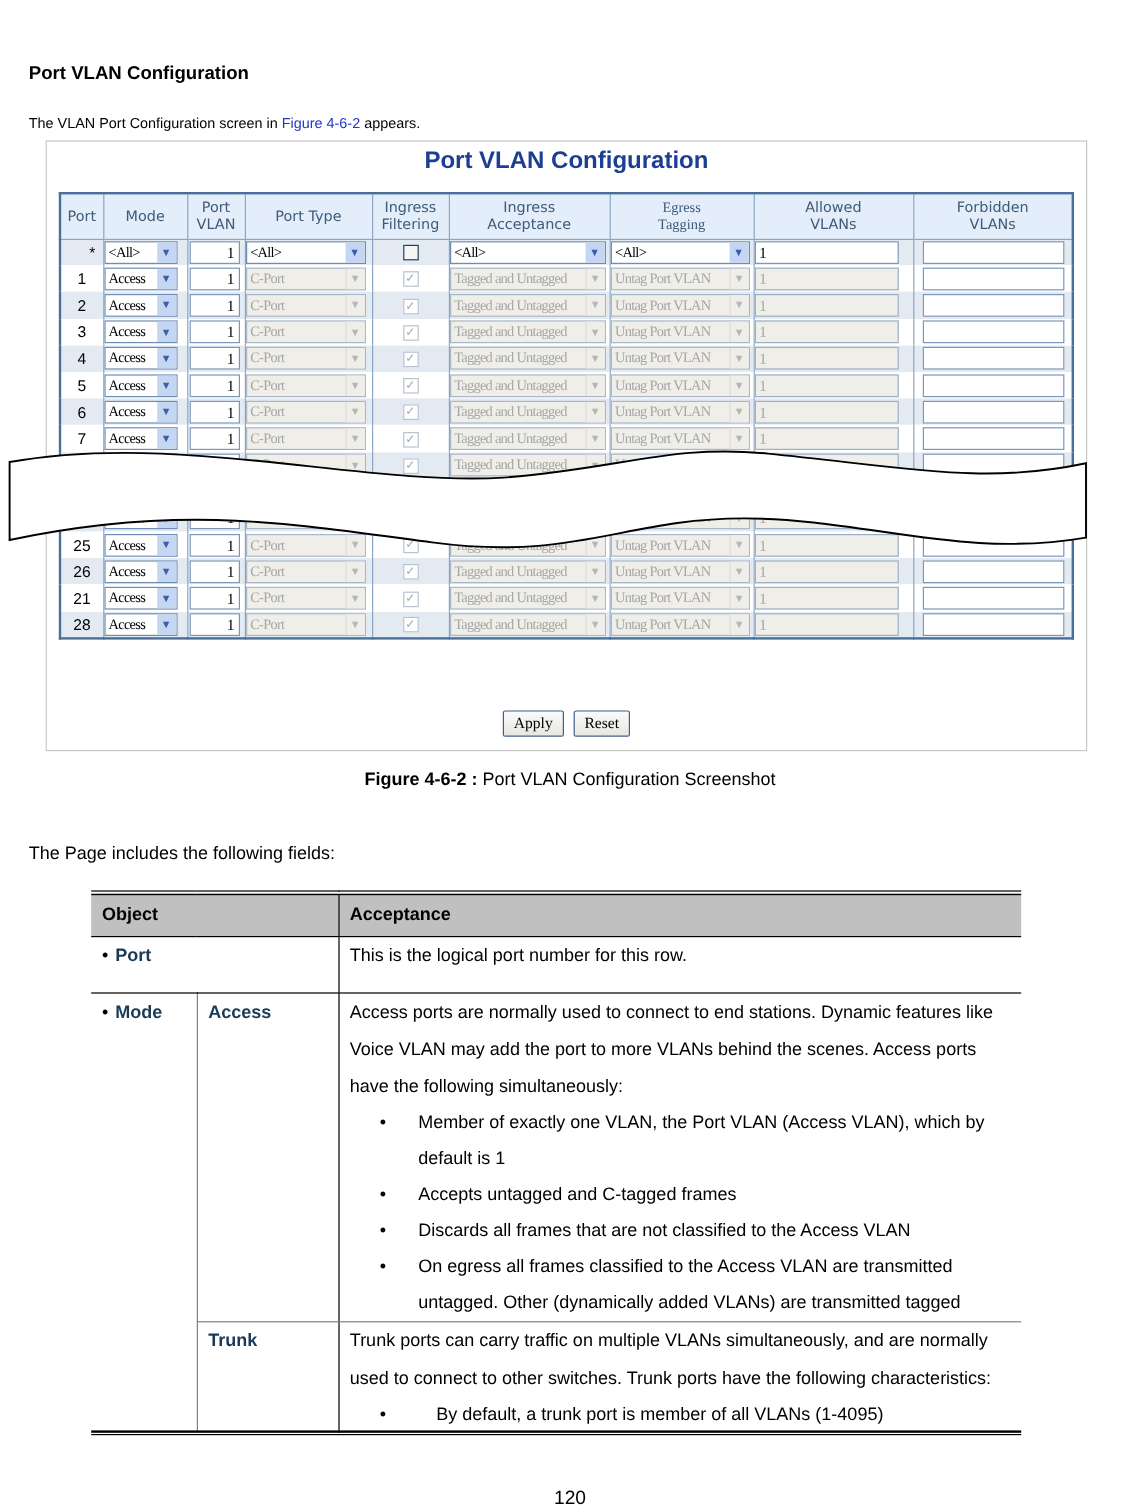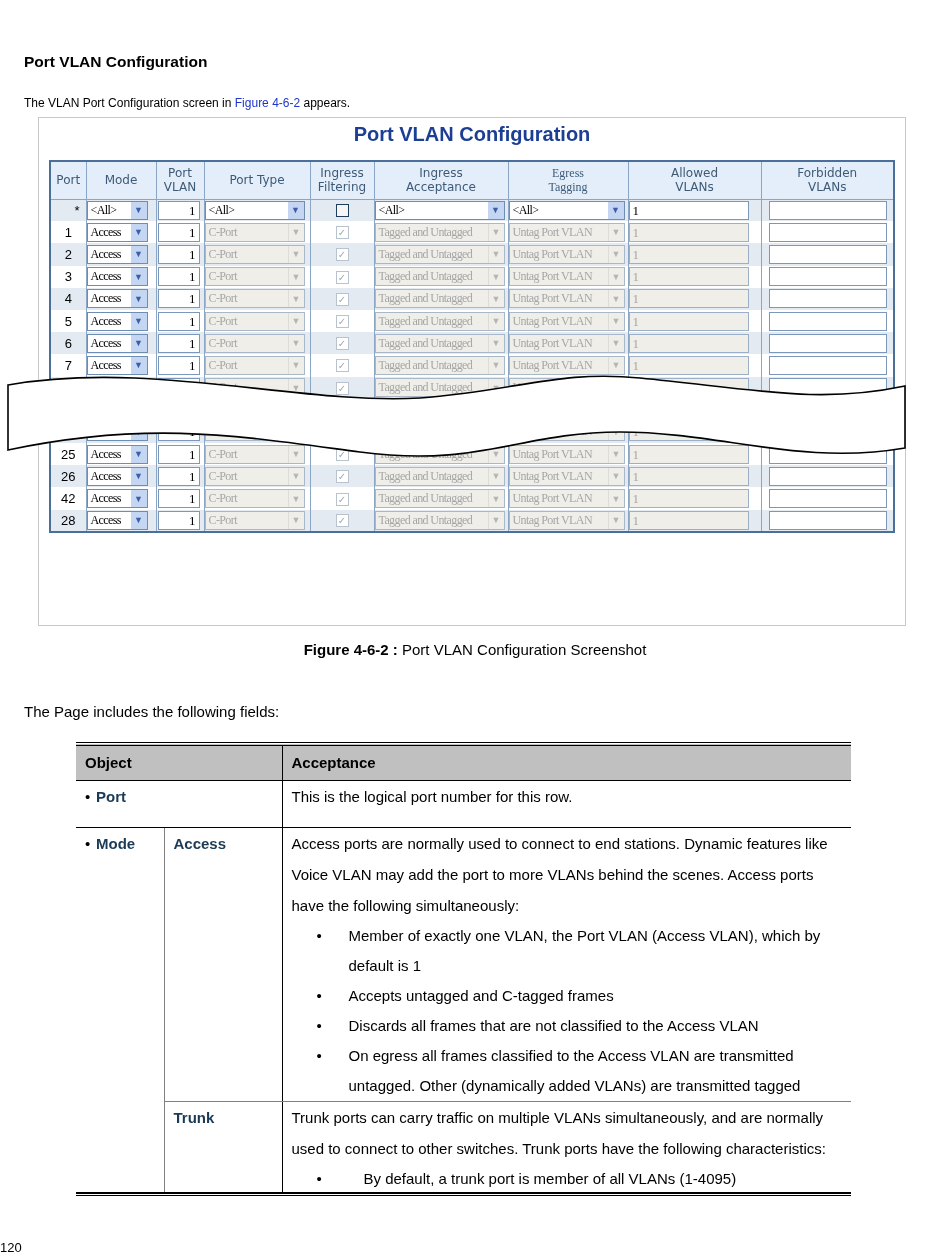--- a/index.html
+++ b/index.html
@@ -90,21 +90,21 @@
   .obj-name { color: #1a3a56; font-weight: bold; }
   .bullet { display: inline-block; width: 19px; padding-left: 8px; color: #000; }
   .desc-table td { line-height: 31px; }
   .row-port td { height: 47px; border-bottom: 1.5px solid #000; padding-top: 0; }
   .sub-line { border-left: 1px solid #808080; }
   ul.chars { margin: 0; padding: 0; list-style: none; }
   ul.chars li { position: relative; padding-left: 57px; line-height: 30px; }
   ul.chars li::before { content: "•"; position: absolute; left: 25px; top: 0; }
   ul.chars.trunk li { padding-left: 72px; }
   .bottom-rule { position: absolute; left: 76px; top: 1192px; width: 775px; height: 4px; border-top: 2px solid #000; border-bottom: 1px solid #000; }
-  .page-num { position: absolute; left: 0; right: 0; top: 1240px; font-size: 13px; }
+  .page-num { position: absolute; left: 0; right: 0; top: 1240px; text-align: center; font-size: 16px; }
 </style>
 </head>
 <body>
 
 <div class="h-title">Port VLAN Configuration</div>
 <div class="intro">
   <span>The VLAN Port Configuration screen in </span><span class="link">Figure 4-6-2</span><span> appears.</span>
 </div>
 
 <div class="figure-box">
@@ -417,21 +417,21 @@
               <span class="arr">▼</span>
             </span></td>
           <td class="pad"><span class="sel dis" style="width:116px">
               <span>Untag Port VLAN</span>
               <span class="arr">▼</span>
             </span></td>
           <td class="pad"><span class="txt dis" style="width:120px">1</span></td>
           <td style="text-align:right;padding-right:6px;"><span class="txt" style="width:118px"></span></td>
         </tr>
         <tr class="odd">
-          <td class="port">42</td>
+          <td class="port">21</td>
           <td class="pad"><span class="sel" style="width:61px">
               <span>Access</span>
               <span class="arr">▼</span>
             </span></td>
           <td style="text-align:right;padding-right:4px;"><span class="txt right" style="width:42px">1</span></td>
           <td class="pad"><span class="sel dis" style="width:100px">
               <span>C-Port</span>
               <span class="arr">▼</span>
             </span></td>
           <td class="c"><span class="chk dis">✓</span></td>
@@ -464,20 +464,24 @@
             </span></td>
           <td class="pad"><span class="sel dis" style="width:116px">
               <span>Untag Port VLAN</span>
               <span class="arr">▼</span>
             </span></td>
           <td class="pad"><span class="txt dis" style="width:120px">1</span></td>
           <td style="text-align:right;padding-right:6px;"><span class="txt" style="width:118px"></span></td>
         </tr>
       </tbody>
   </table>
+  <div class="btns">
+    <span class="btn">Apply</span>
+    <span class="btn">Reset</span>
+  </div>
 </div>
 
 <svg class="tear" viewBox="0 0 950 95" preserveAspectRatio="none">
   <path d="M8 15 C 150 -10, 300 35, 420 28 C 520 20, 560 0, 640 8 C 760 20, 820 34, 905 16 L 905 78 C 800 96, 720 62, 620 62 C 520 62, 480 98, 360 82 C 240 66, 150 50, 8 80 Z" fill="#ffffff" stroke="#000" stroke-width="1.6"></path>
 </svg>
 
 <div class="caption">
   <b>Figure 4-6-2 :</b><span> Port VLAN Configuration Screenshot</span>
 </div>
 

